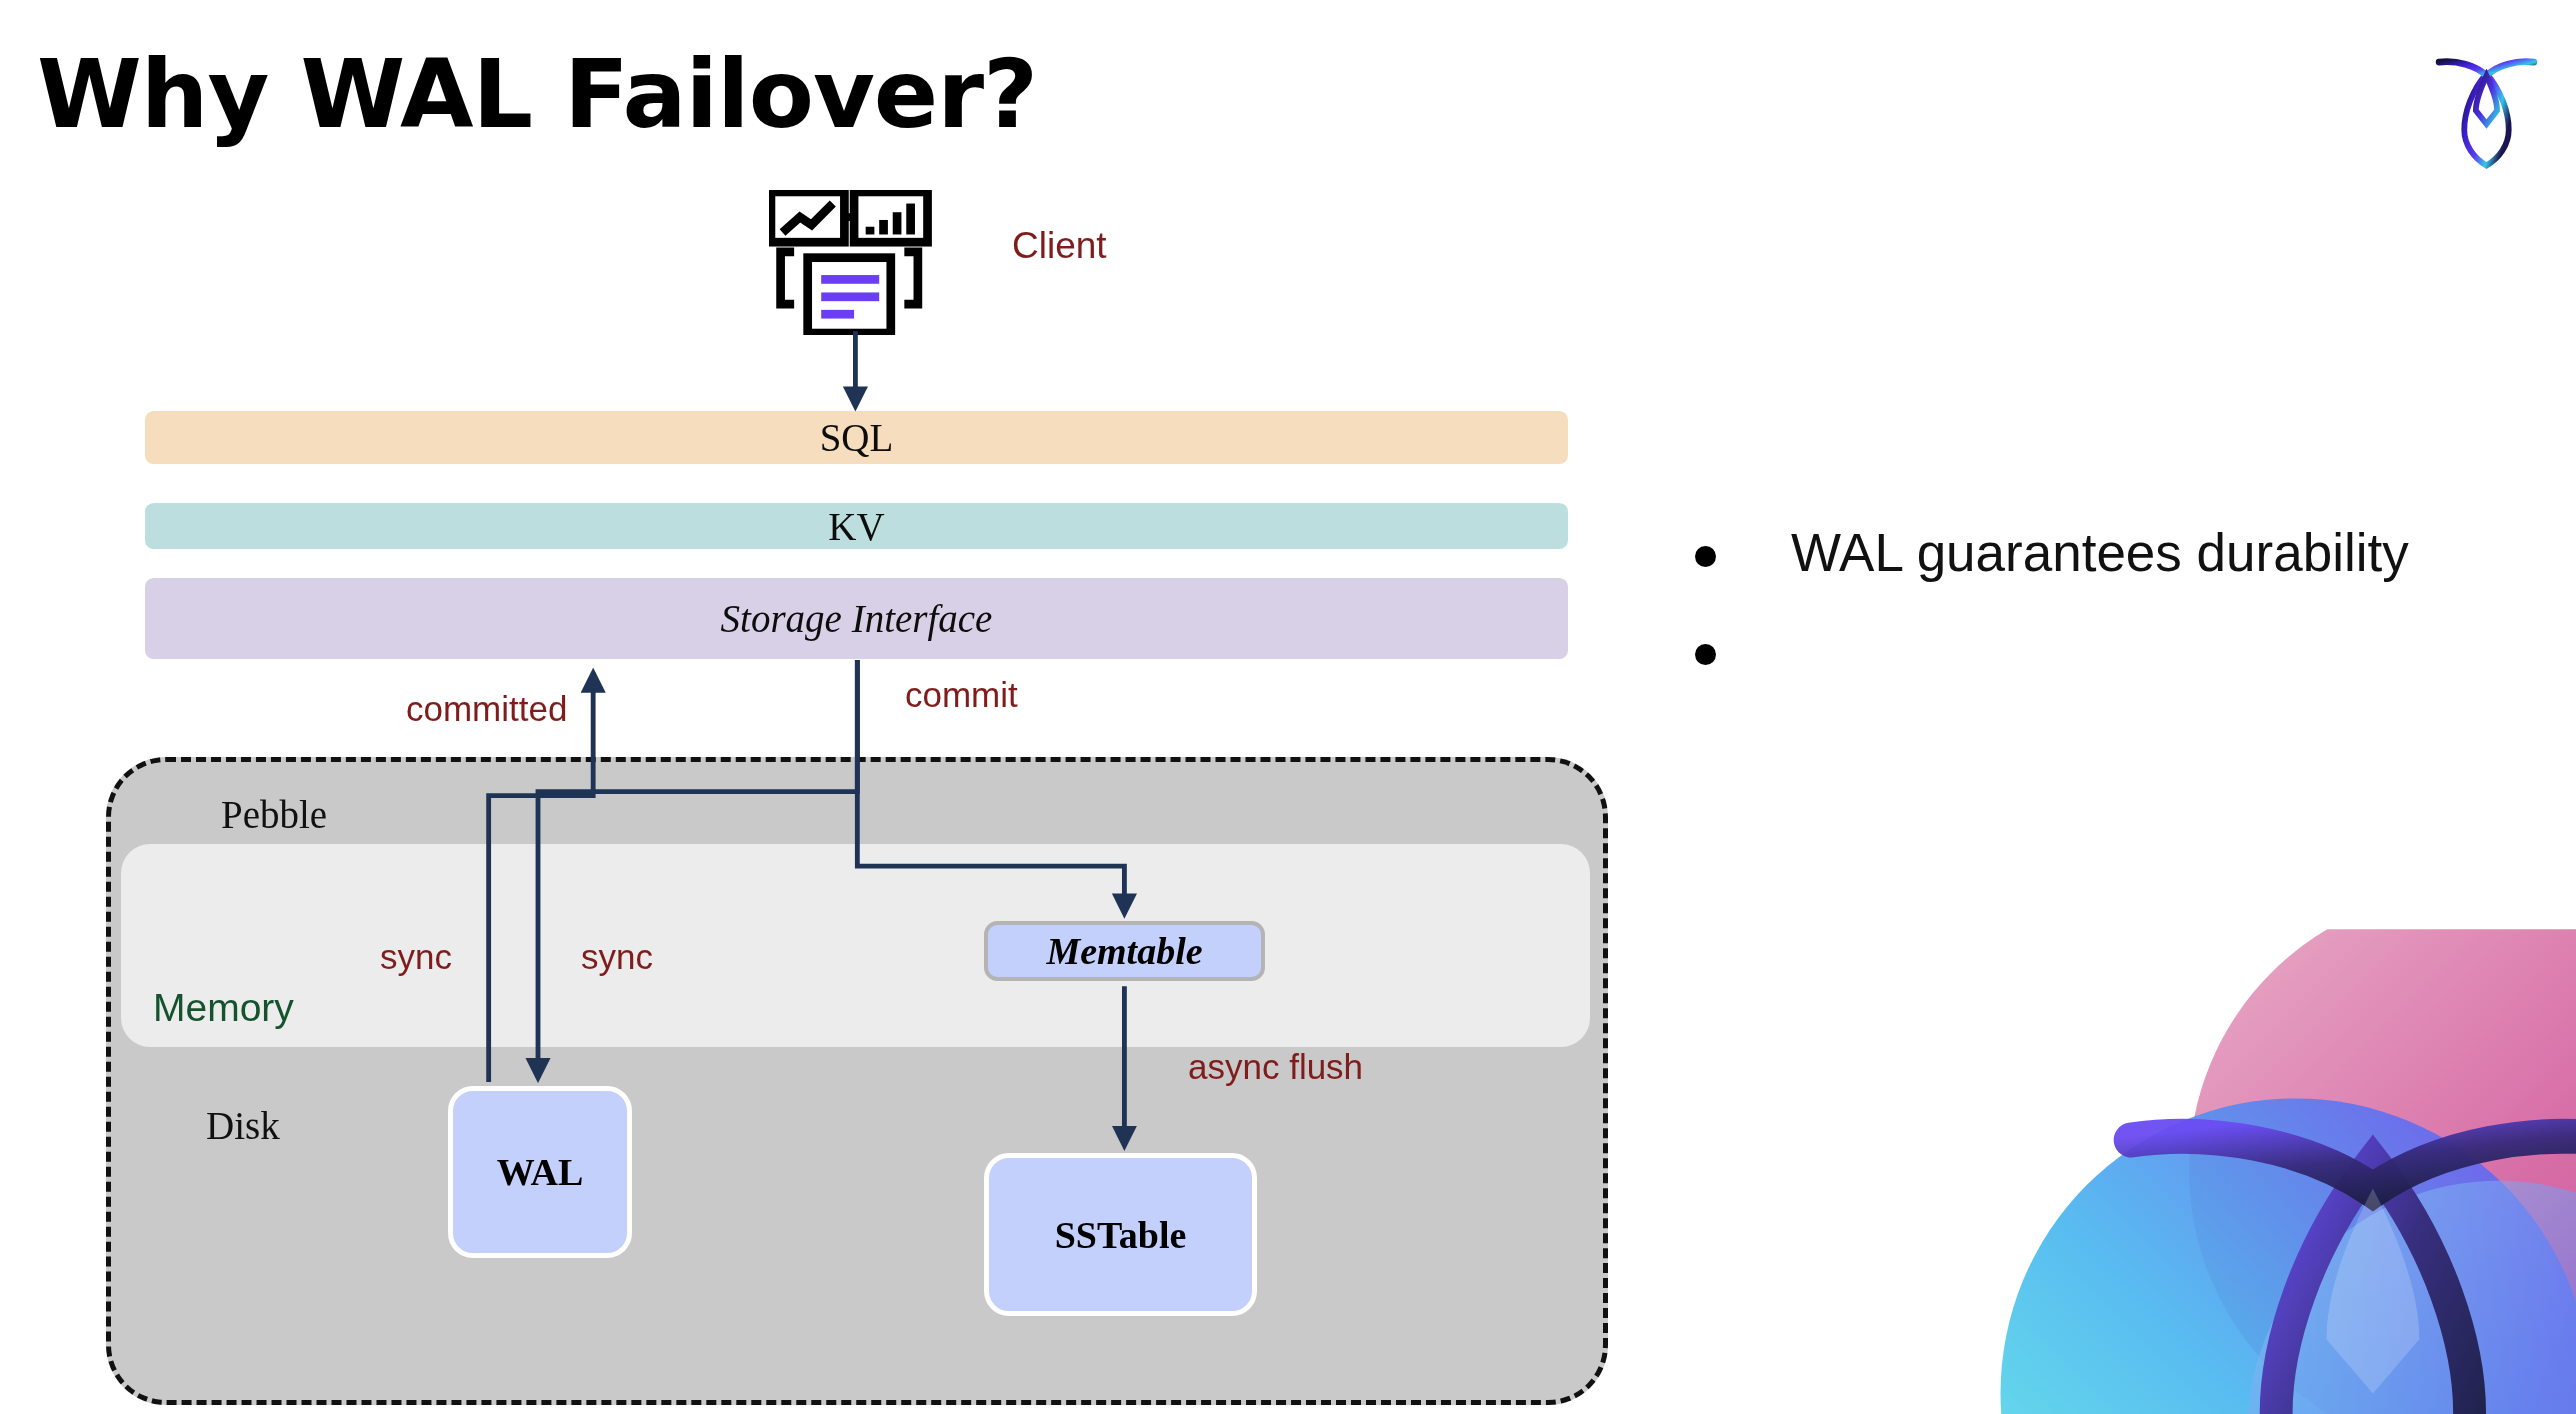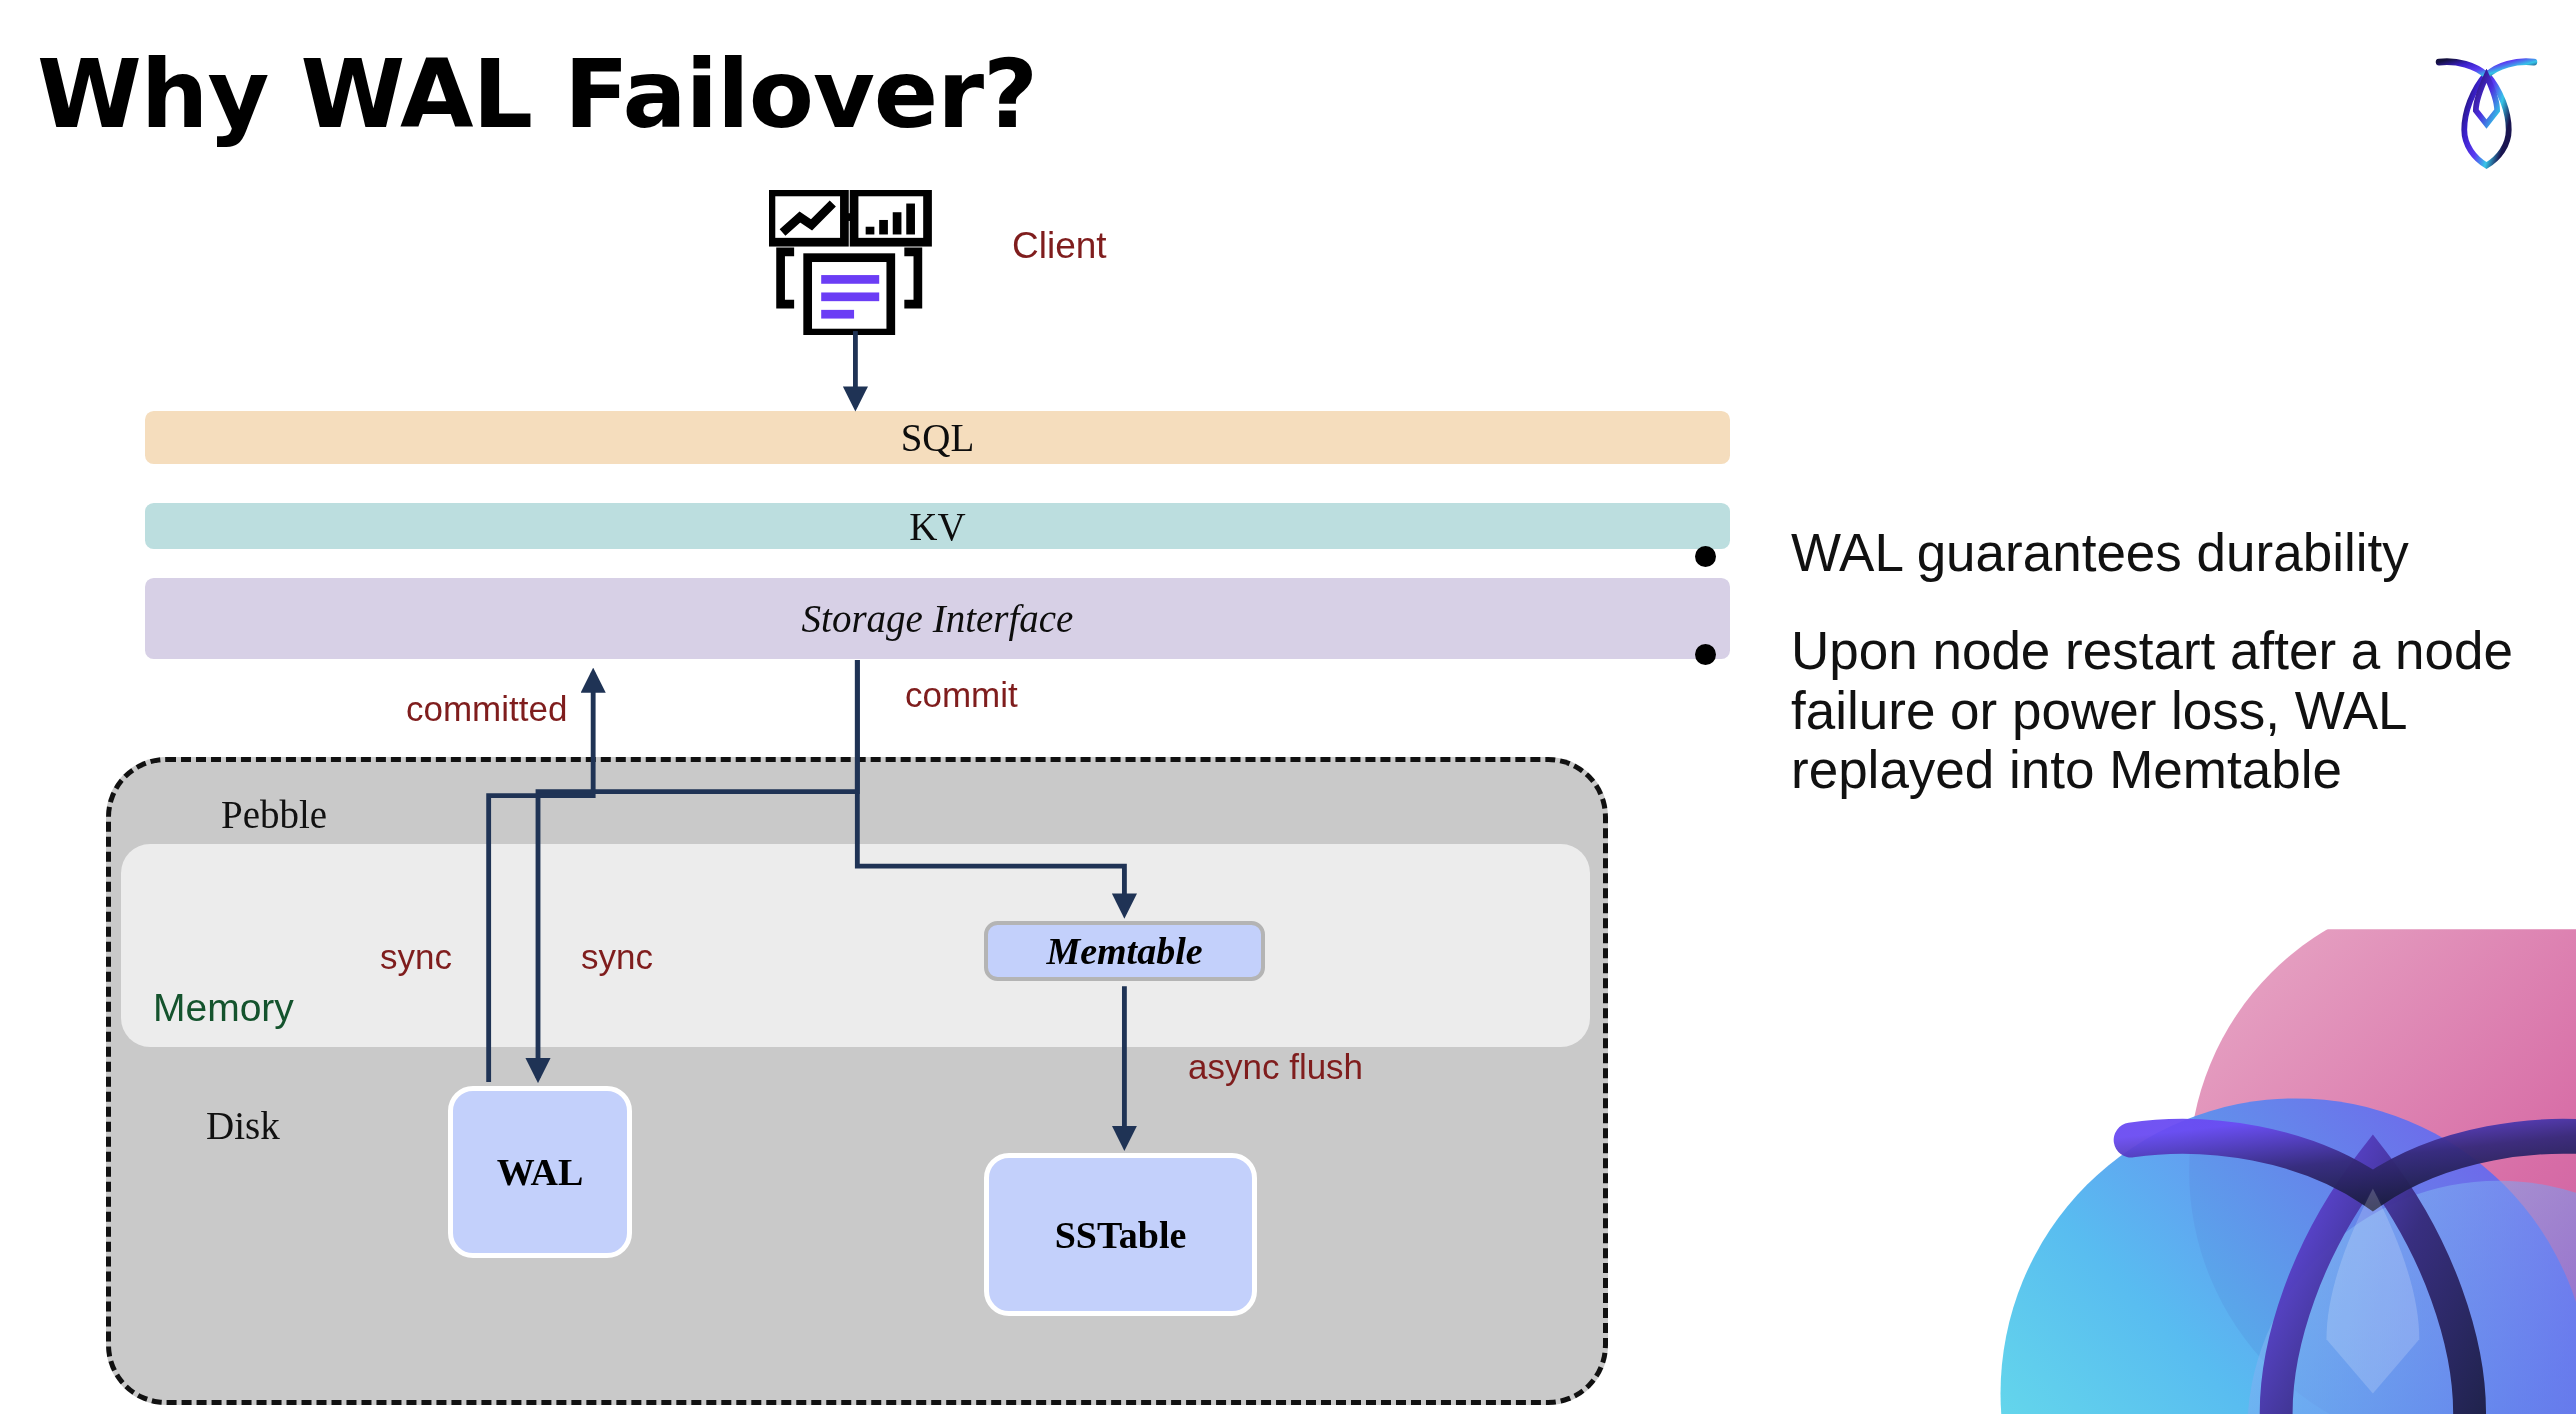--- a/index.html
+++ b/index.html
@@ -18,21 +18,21 @@
     font-size:95px;
     letter-spacing:-1px;
     color:#000000;
     white-space:nowrap;
   }
   
   #brand-logo { position:absolute; left:2414px; top:37px; width:145px; height:145px; }
   
   #diagram { position:absolute; left:0; top:0; width:1645px; height:1415px; }
   .layer-bar {
-    position:absolute; left:145px; width:1585px;
+    position:absolute; left:145px; width:1423px;
     border-radius:8.7px;
     display:flex; align-items:center; justify-content:center;
     font-family:"Liberation Serif", serif;
     font-size:39px; color:#0d0d0d;
   }
   #layer-sql { top:411px; height:53px; background:#f5ddbd; }
   #layer-kv  { top:503px; height:46px; background:#bcdedf; }
   #layer-storage { top:578px; height:81px; background:#d7d0e6;font-style:italic; }
 
   
@@ -220,21 +220,20 @@
   <div id="label-async" class="edge-label">async flush</div>
 </div>
 
 <div id="bullets">
   <div class="bullet-row">
     <span class="bullet-dot"></span>
     <span class="bullet-text">WAL guarantees durability</span>
   </div>
   <div class="bullet-row">
     <span class="bullet-dot"></span>
-    <span class="bullet-text">Upon node restart after a node failure or power loss, WAL replayed into Memtable</span>
   </div>
 </div>
 
 <div id="corner-art">
   <svg viewBox="0 0 700 560" width="677" height="542">
     <defs>
       <linearGradient id="gPink" x1="0" y1="0" x2="1" y2="1">
         <stop offset="0%" stop-color="#e7a7c4"></stop>
         <stop offset="55%" stop-color="#d4619f"></stop>
         <stop offset="100%" stop-color="#b83b93"></stop>

